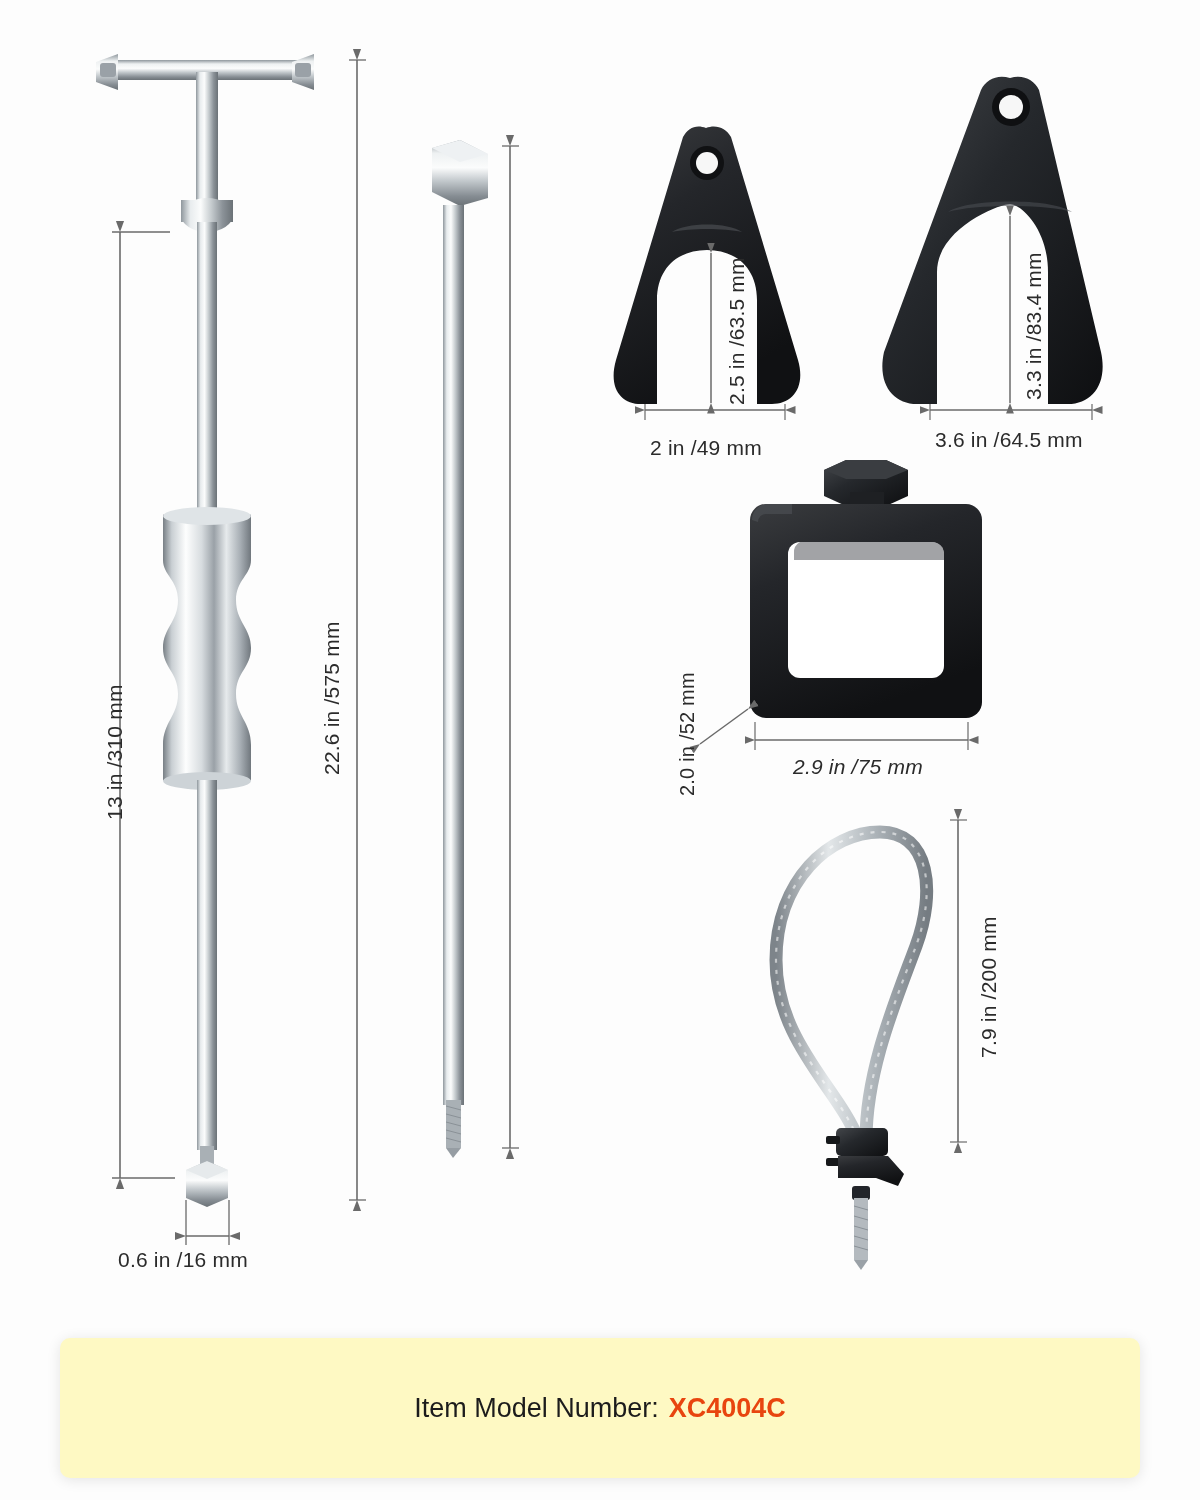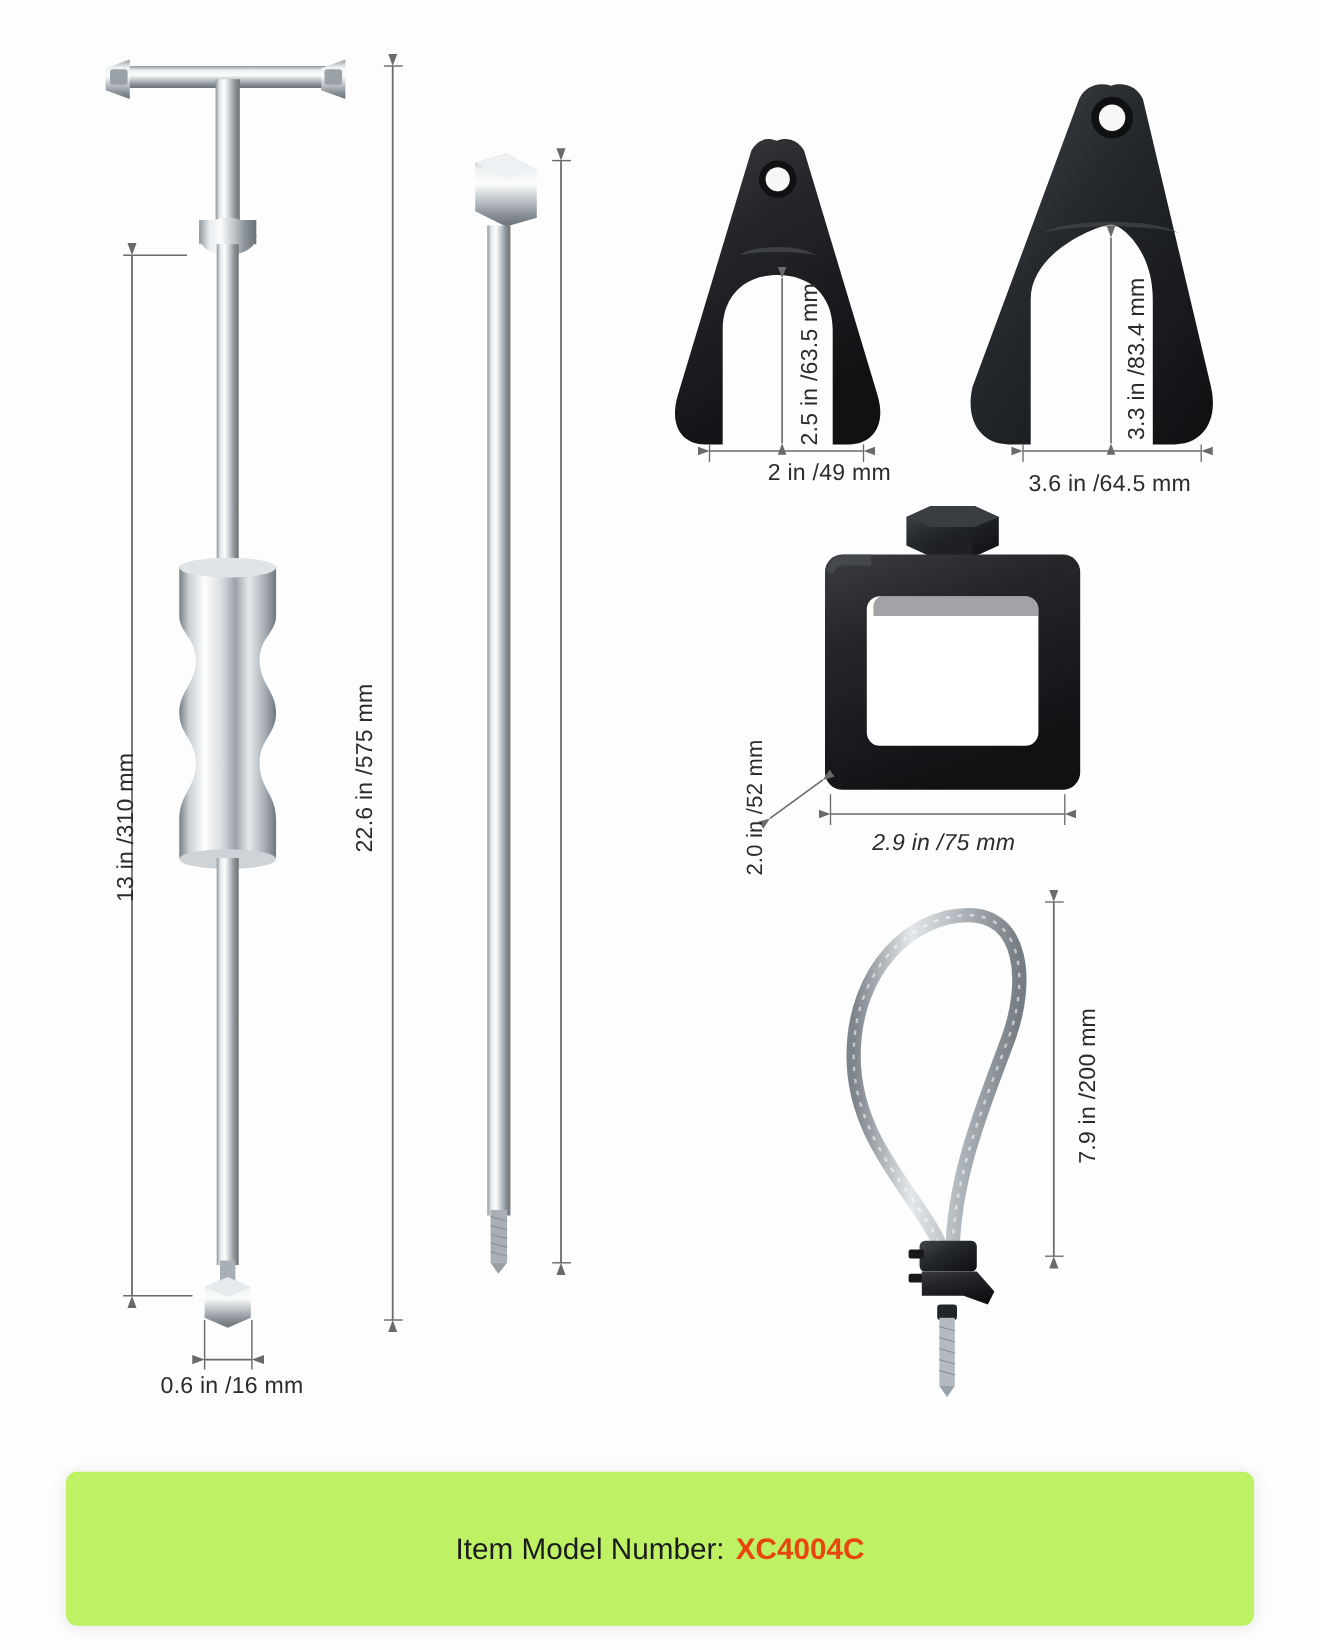--- a/index.html
+++ b/index.html
@@ -30,21 +30,21 @@
   .vert {
     transform-origin: 0 0;
     transform: rotate(-90deg);
   }
   .footer-card {
     position: absolute;
     left: 60px;
     top: 1338px;
     width: 1080px;
     height: 140px;
-    background: #bef264;
+    background: #fef9c3;
     border-radius: 10px;
     box-shadow: 0 2px 14px rgba(0,0,0,0.10);
     display: flex;
     align-items: center;
     justify-content: center;
     gap: 0px;
   }
   .footer-inner {
     display: flex;
     align-items: baseline;
@@ -309,25 +309,25 @@
       <line x1="958" y1="820" x2="958" y2="1142" marker-start="url(#arrS)" marker-end="url(#arrE)"></line>
       <line x1="950" y1="820" x2="967" y2="820" stroke-width="1.2"></line>
       <line x1="950" y1="1142" x2="967" y2="1142" stroke-width="1.2"></line>
     </g>
   </svg>
 
   <div class="dim-label vert" style="left:103px; top:820px;">13 in /310 mm</div>
 
   <div class="dim-label vert" style="left:320px; top:775px;">22.6 in /575 mm</div>
 
-  <div class="dim-label" style="left:118px; top:1248px;margin-left:28px;">0.6 in /16 mm</div>
+  <div class="dim-label" style="left:118px; top:1248px;">0.6 in /16 mm</div>
 
   <div class="dim-label vert" style="left:725px; top:405px;">2.5 in /63.5 mm</div>
 
-  <div class="dim-label" style="left:650px; top:418px;margin-left:48px;">2 in /49 mm</div>
+  <div class="dim-label" style="left:650px; top:436px;">2 in /49 mm</div>
 
   <div class="dim-label vert" style="left:1022px; top:400px;">3.3 in /83.4 mm</div>
 
   <div class="dim-label" style="left:935px; top:428px;">3.6 in /64.5 mm</div>
 
   <div class="dim-label vert" style="left:676px; top:796px; font-size:20px;">2.0 in /52 mm</div>
 
   <div class="dim-label" style="left:793px; top:755px;font-style:italic;">2.9 in /75 mm</div>
 
   <div class="dim-label vert" style="left:977px; top:1058px;">7.9 in /200 mm</div>

